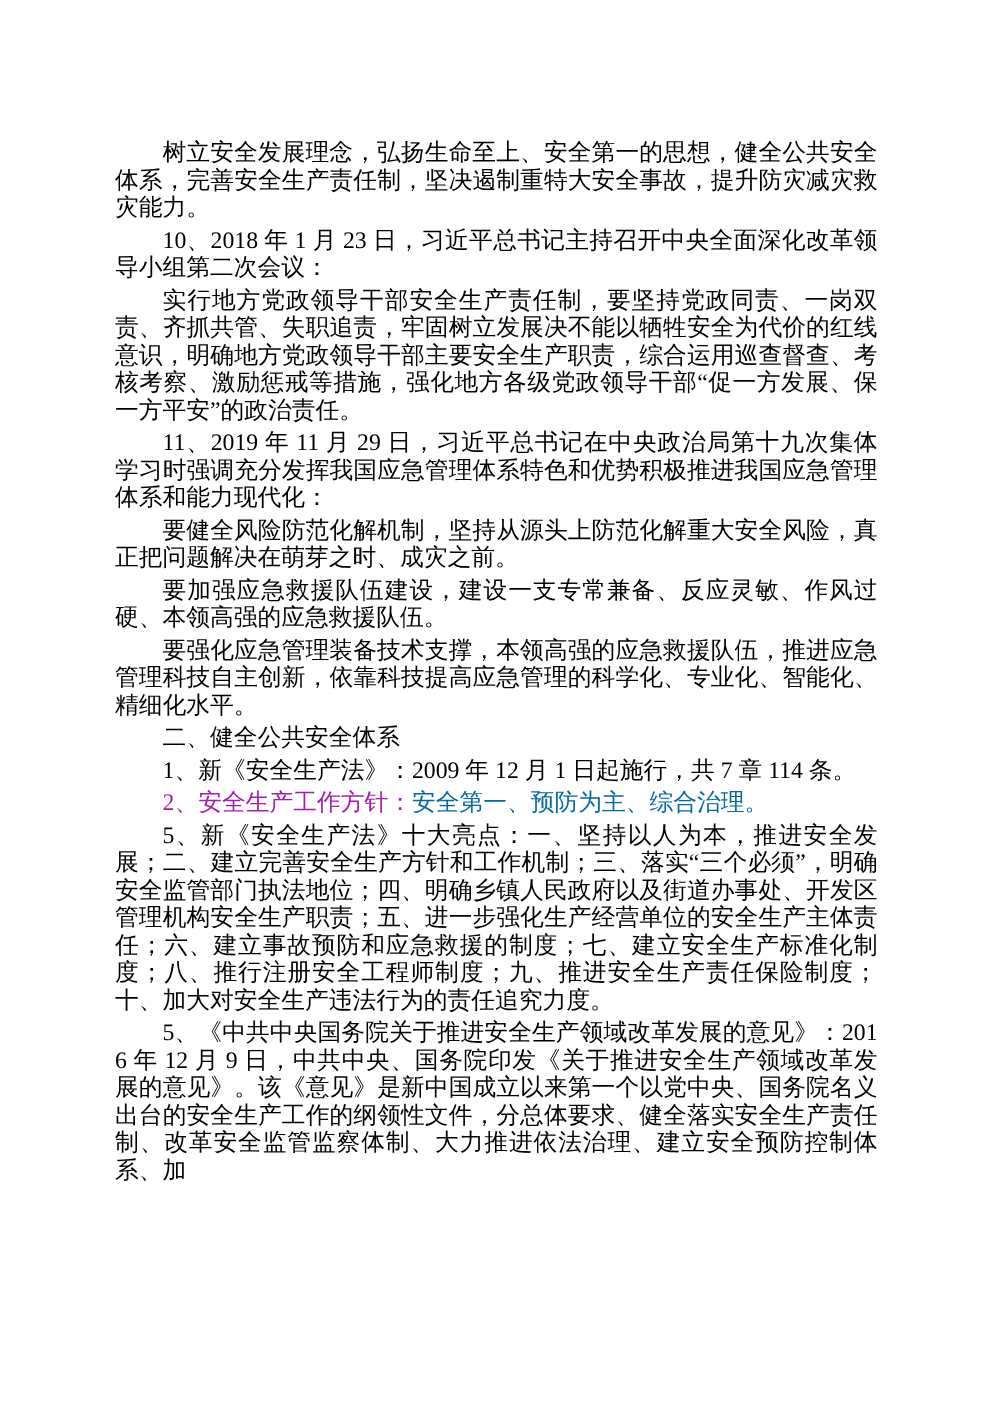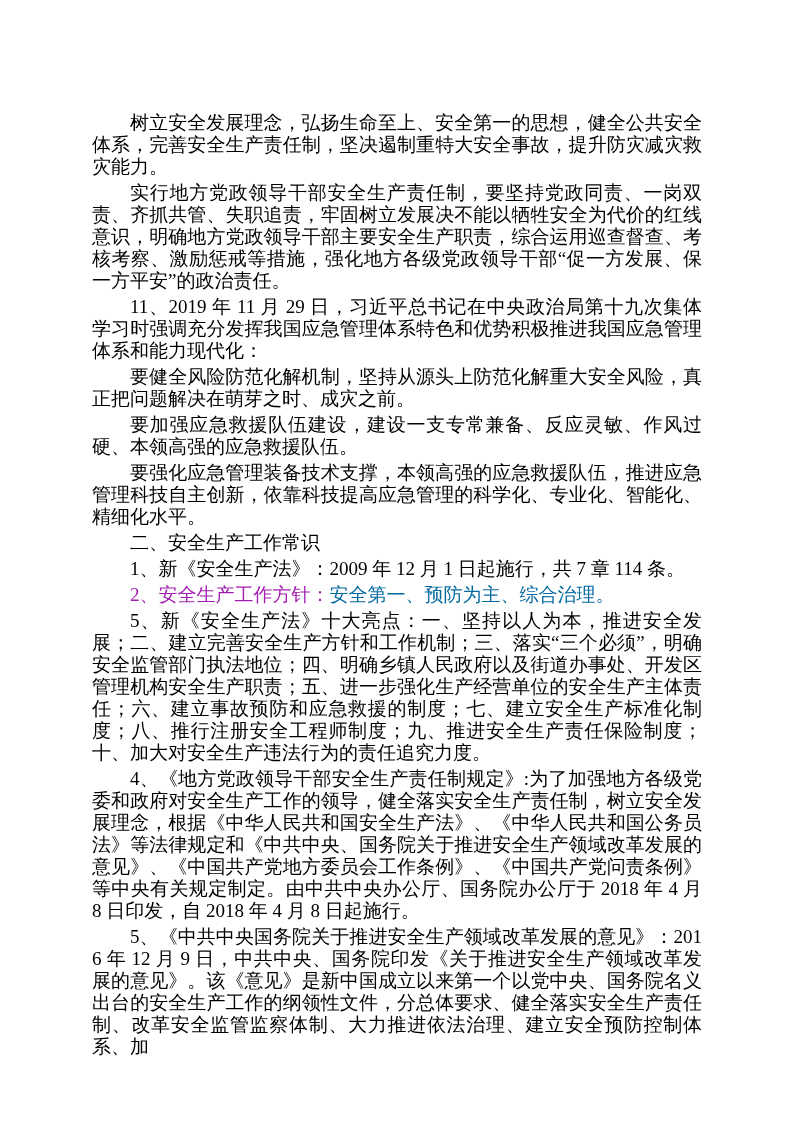--- a/index.html
+++ b/index.html
@@ -34,37 +34,37 @@
   }
 </style>
 </head>
 <body>
 
 <div class="page">
   <div class="doc-body">
 
     <p>树立安全发展理念，弘扬生命至上、安全第一的思想，健全公共安全体系，完善安全生产责任制，坚决遏制重特大安全事故，提升防灾减灾救灾能力。</p>
 
+    <p>10、2018 年 1 月 23 日，习近平总书记主持召开中央全面深化改革领导小组第二次会议：</p>
 
     <p>实行地方党政领导干部安全生产责任制，要坚持党政同责、一岗双责、齐抓共管、失职追责，牢固树立发展决不能以牺牲安全为代价的红线意识，明确地方党政领导干部主要安全生产职责，综合运用巡查督查、考核考察、激励惩戒等措施，强化地方各级党政领导干部“促一方发展、保一方平安”的政治责任。</p>
 
     <p>11、2019 年 11 月 29 日，习近平总书记在中央政治局第十九次集体学习时强调充分发挥我国应急管理体系特色和优势积极推进我国应急管理体系和能力现代化：</p>
 
     <p>要健全风险防范化解机制，坚持从源头上防范化解重大安全风险，真正把问题解决在萌芽之时、成灾之前。</p>
 
     <p>要加强应急救援队伍建设，建设一支专常兼备、反应灵敏、作风过硬、本领高强的应急救援队伍。</p>
 
     <p>要强化应急管理装备技术支撑，本领高强的应急救援队伍，推进应急管理科技自主创新，依靠科技提高应急管理的科学化、专业化、智能化、精细化水平。</p>
 
-    <p>二、安全生产工作常识</p>
+    <p>二、健全公共安全体系</p>
 
     <p>1、新《安全生产法》：2009 年 12 月 1 日起施行，共 7 章 114 条。</p>
 
     <p><span style="color: #a21caf;">2、安全生产工作方针：</span><span style="color: #0369a1;">安全第一、预防为主、综合治理。</span></p>
 
     <p>5、新《安全生产法》十大亮点：一、坚持以人为本，推进安全发展；二、建立完善安全生产方针和工作机制；三、落实“三个必须”，明确安全监管部门执法地位；四、明确乡镇人民政府以及街道办事处、开发区管理机构安全生产职责；五、进一步强化生产经营单位的安全生产主体责任；六、建立事故预防和应急救援的制度；七、建立安全生产标准化制度；八、推行注册安全工程师制度；九、推进安全生产责任保险制度；十、加大对安全生产违法行为的责任追究力度。</p>
 
-    <p>4、《地方党政领导干部安全生产责任制规定》:为了加强地方各级党委和政府对安全生产工作的领导，健全落实安全生产责任制，树立安全发展理念，根据《中华人民共和国安全生产法》、《中华人民共和国公务员法》等法律规定和《中共中央、国务院关于推进安全生产领域改革发展的意见》、《中国共产党地方委员会工作条例》、《中国共产党问责条例》等中央有关规定制定。由中共中央办公厅、国务院办公厅于 2018 年 4 月 8 日印发，自 2018 年 4 月 8 日起施行。</p>
 
     <p>5、《中共中央国务院关于推进安全生产领域改革发展的意见》：2016 年 12 月 9 日，中共中央、国务院印发《关于推进安全生产领域改革发展的意见》。该《意见》是新中国成立以来第一个以党中央、国务院名义出台的安全生产工作的纲领性文件，分总体要求、健全落实安全生产责任制、改革安全监管监察体制、大力推进依法治理、建立安全预防控制体系、加</p>
 
   </div>
 </div>
 
 </body></html>

